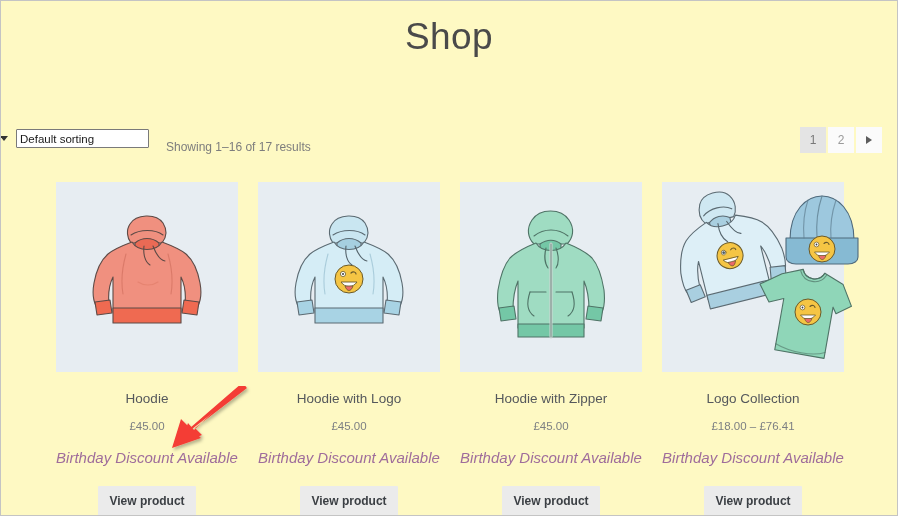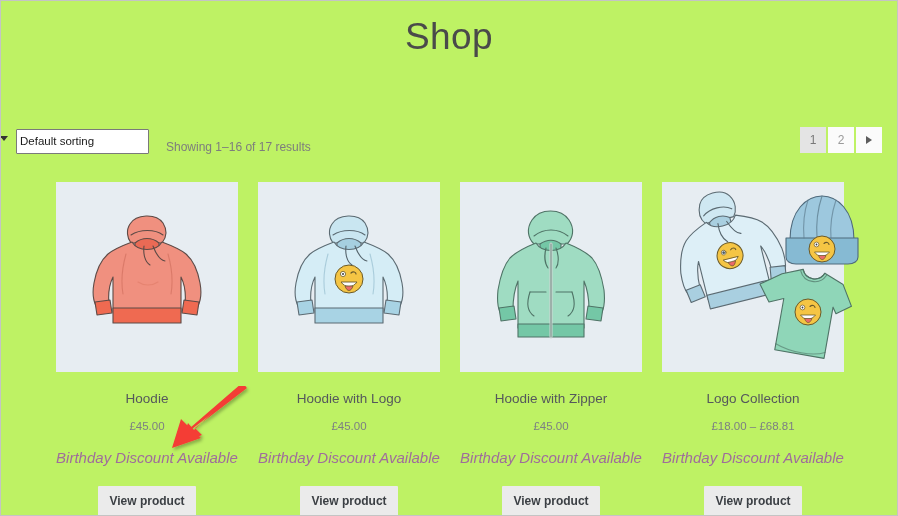--- a/index.html
+++ b/index.html
@@ -10,21 +10,21 @@
   }
   body {
     font-family: "Liberation Sans", sans-serif;
     -webkit-font-smoothing: antialiased;
   }
 
   .screen {
     position: relative;
     width: 898px;
     height: 516px;
-    background: #bef264;
+    background: #fef9c3;
     border: 1px solid #c4c4c4;
     box-sizing: border-box;
     overflow: hidden;
   }
 
   
   .page-title {
     text-align: center;
     font-size: 37px;
     font-weight: 300;
@@ -41,21 +41,21 @@
     left: 15px;
     right: 15px;
     top: 128px;
     height: 28px;
   }
   .sorting-select {
     position: absolute;
     left: 0;
     top: 0;
     width: 133px;
-    height: 25px;
+    height: 19px;
     font-family: "Liberation Sans", sans-serif;
     font-size: 11.5px;
     color: #1a1a1a;
     background: #ffffff;
     border: 1px solid #7a7a7a;
     border-radius: 1px;
     padding: 1px 2px 1px 3px;
     box-sizing: border-box;
     line-height: 17px;
     -moz-appearance: none;
@@ -394,21 +394,21 @@
             <circle cx="146" cy="130" r="13" fill="#f5c544" stroke="#6a5a2a" stroke-width="1"></circle>
             <circle cx="140.5" cy="125.5" r="2.4" fill="#ffffff" stroke="#6a5a2a" stroke-width="0.7"></circle>
             <circle cx="140.5" cy="125.5" r="0.9" fill="#3b3b3b"></circle>
             <path d="M148 124.5 C150 122.5 153 123.5 153 125.5" stroke="#6a5a2a" stroke-width="1.1" fill="none" stroke-linecap="round"></path>
             <path d="M138.5 133 C142 138.5 149.5 138.5 153.5 133 Z" fill="#ffffff" stroke="#6a5a2a" stroke-width="0.8"></path>
             <path d="M142.5 136.5 C144.5 142 148 142 150 136.5 Z" fill="#ea6a6a" stroke="#6a5a2a" stroke-width="0.7"></path>
           </g>
         </svg>
       </div>
       <div class="product-name">Logo Collection</div>
-      <div class="product-price">£18.00 – £68.81</div>
+      <div class="product-price">£18.00 – £76.41</div>
       <div class="product-note">Birthday Discount Available</div>
       <button class="view-btn">View product</button>
     </div>
 
   </div>
 
   <svg class="annotation-arrow" viewBox="0 0 110 80" xmlns="http://www.w3.org/2000/svg">
     <defs>
       <filter id="arrowShadow" x="-30%" y="-30%" width="180%" height="180%">
         <feDropShadow dx="1.5" dy="2.5" stdDeviation="1.8" flood-color="#000000" flood-opacity="0.28"></feDropShadow>

